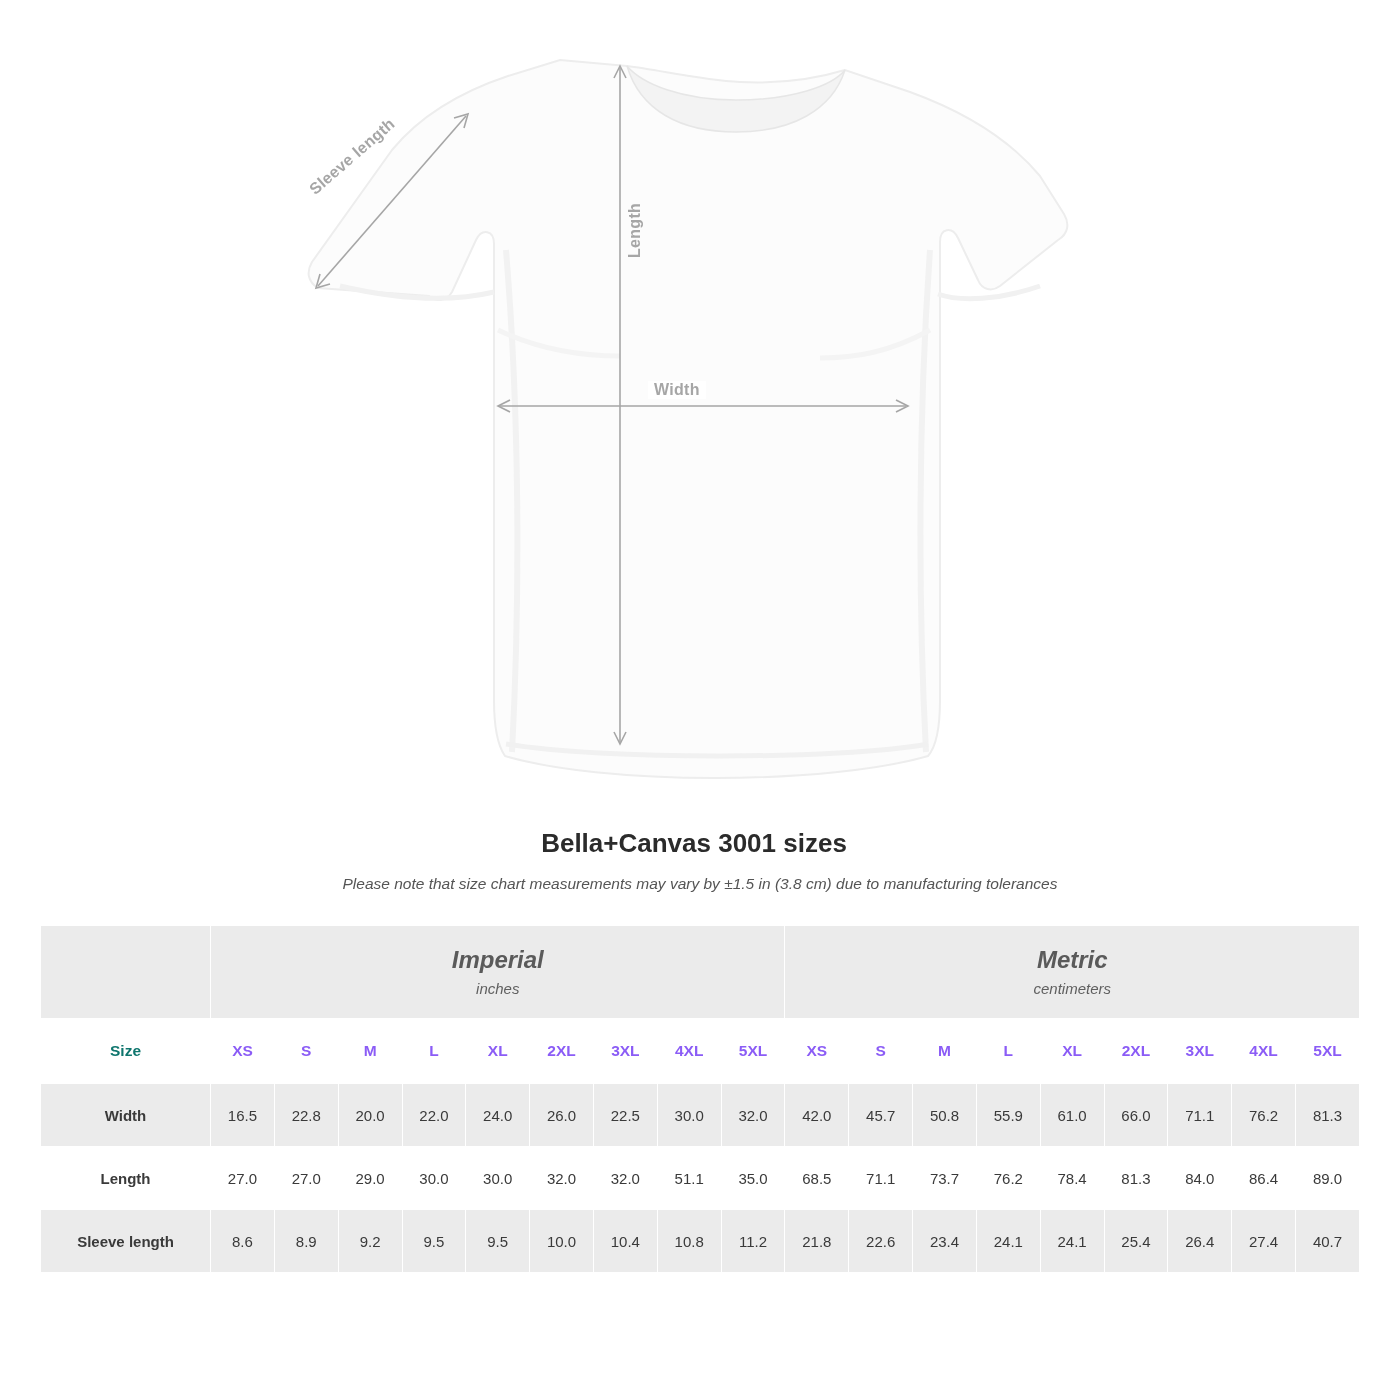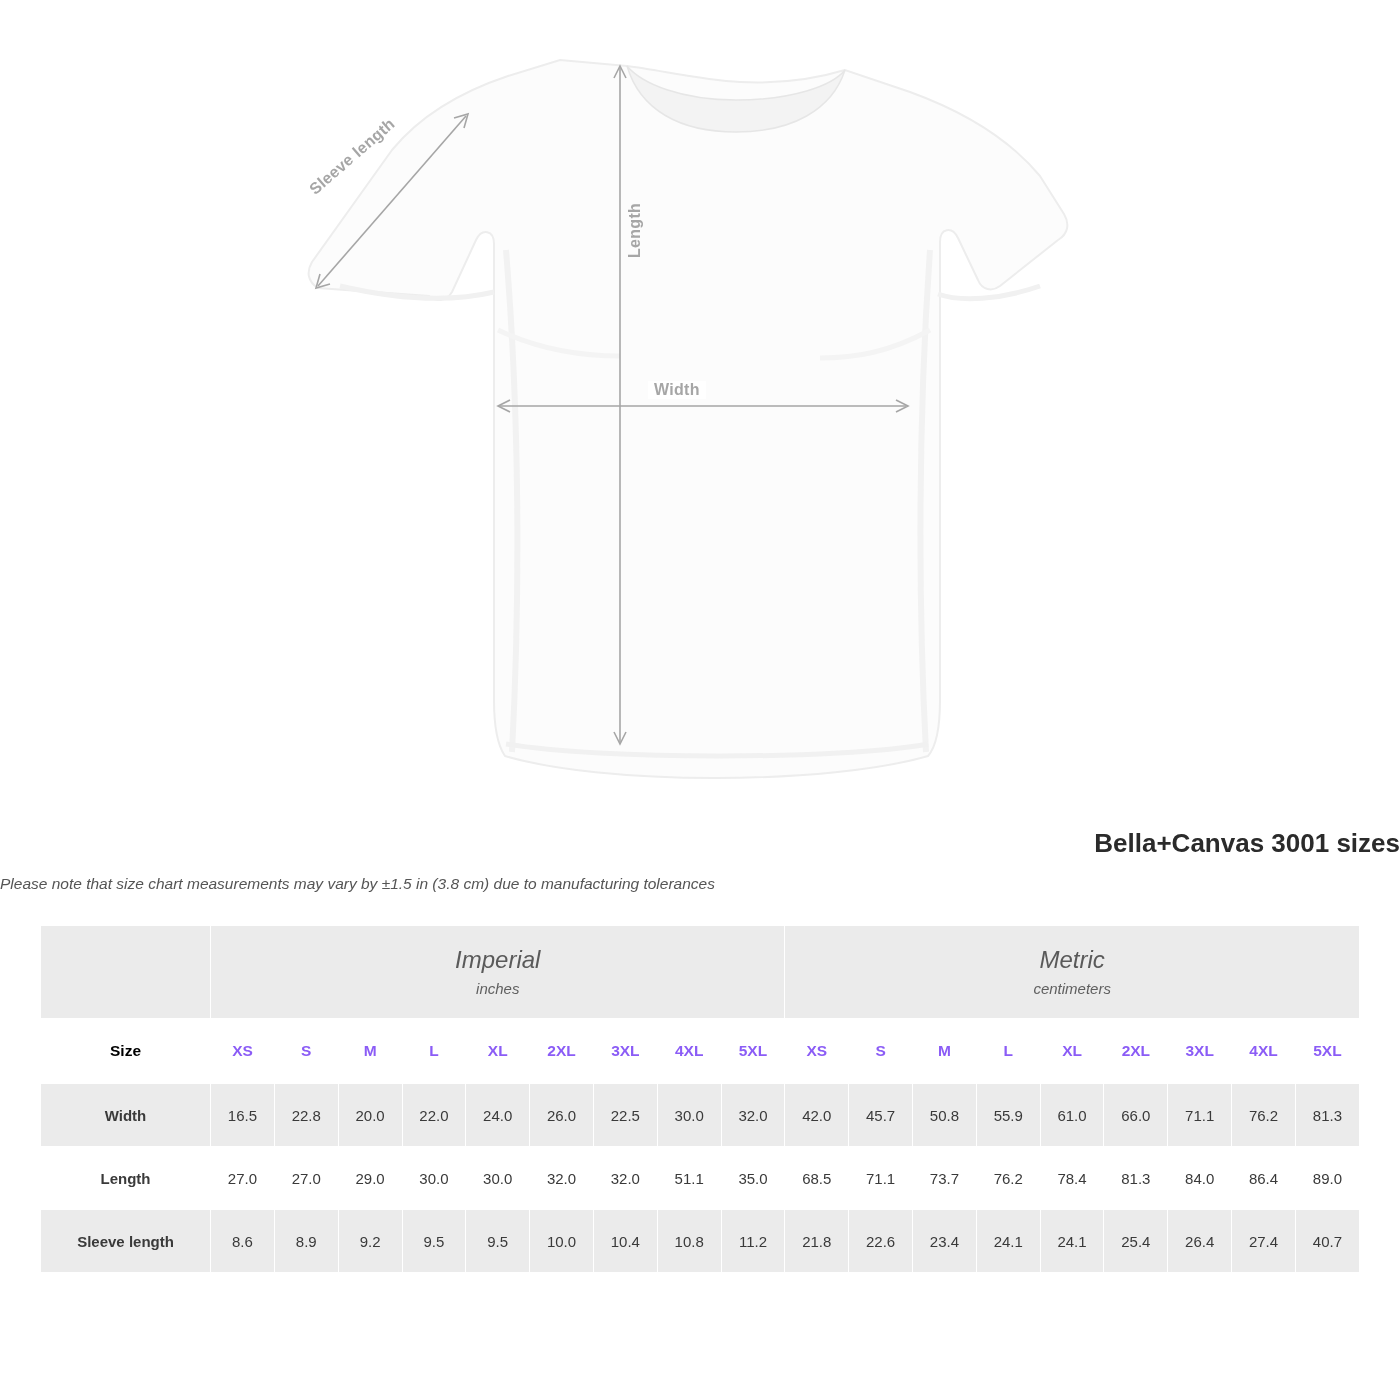--- a/index.html
+++ b/index.html
@@ -53,28 +53,28 @@
   }
   .label-width {
     left: 648px;
     top: 381px;
     background: #ffffff;
     padding: 0 6px;
   }
 
   
   .chart-title {
-    text-align: right;
+    text-align: center;
     font-size: 26px;
     font-weight: bold;
     color: #2b2b2b;
-    margin: 28px 0 0 0;
+    margin: 28px 12px 0 0;
   }
   .chart-note {
-    text-align: left;
+    text-align: center;
     font-size: 15.5px;
     font-style: italic;
     color: #555555;
     margin: 16px 0 0 0;
   }
 
   
   .table-wrap {
     margin: 32px 40px 0 40px;
   }
@@ -95,42 +95,42 @@
     background: #ebebeb;
     height: 92px;
     padding: 0;
   }
   .grp-cell.corner {
     background: #ebebeb;
   }
   .grp-title {
     font-size: 24px;
     font-style: italic;
-    font-weight: normal;
+    font-weight: bold;
     color: #5a5a5a;
     line-height: 1.1;
   }
   .grp-sub {
     font-size: 15px;
     font-style: italic;
     color: #5f5f5f;
     margin-top: 6px;
   }
   
   tr.size-row td,
   tr.size-row th {
     background: #ffffff;
     height: 62px;
     font-weight: bold;
     font-size: 15.5px;
     color: #8b5cf6;
   }
   tr.size-row .rowhead {
     font-weight: bold;
-    color: #000000;
+    color: #0f766e;
   }
   
   tr.data-row td {
     height: 60px;
   }
   tr.data-row.shade td {
     background: #ebebeb;
   }
   tr.data-row.plain td {
     background: #ffffff;

